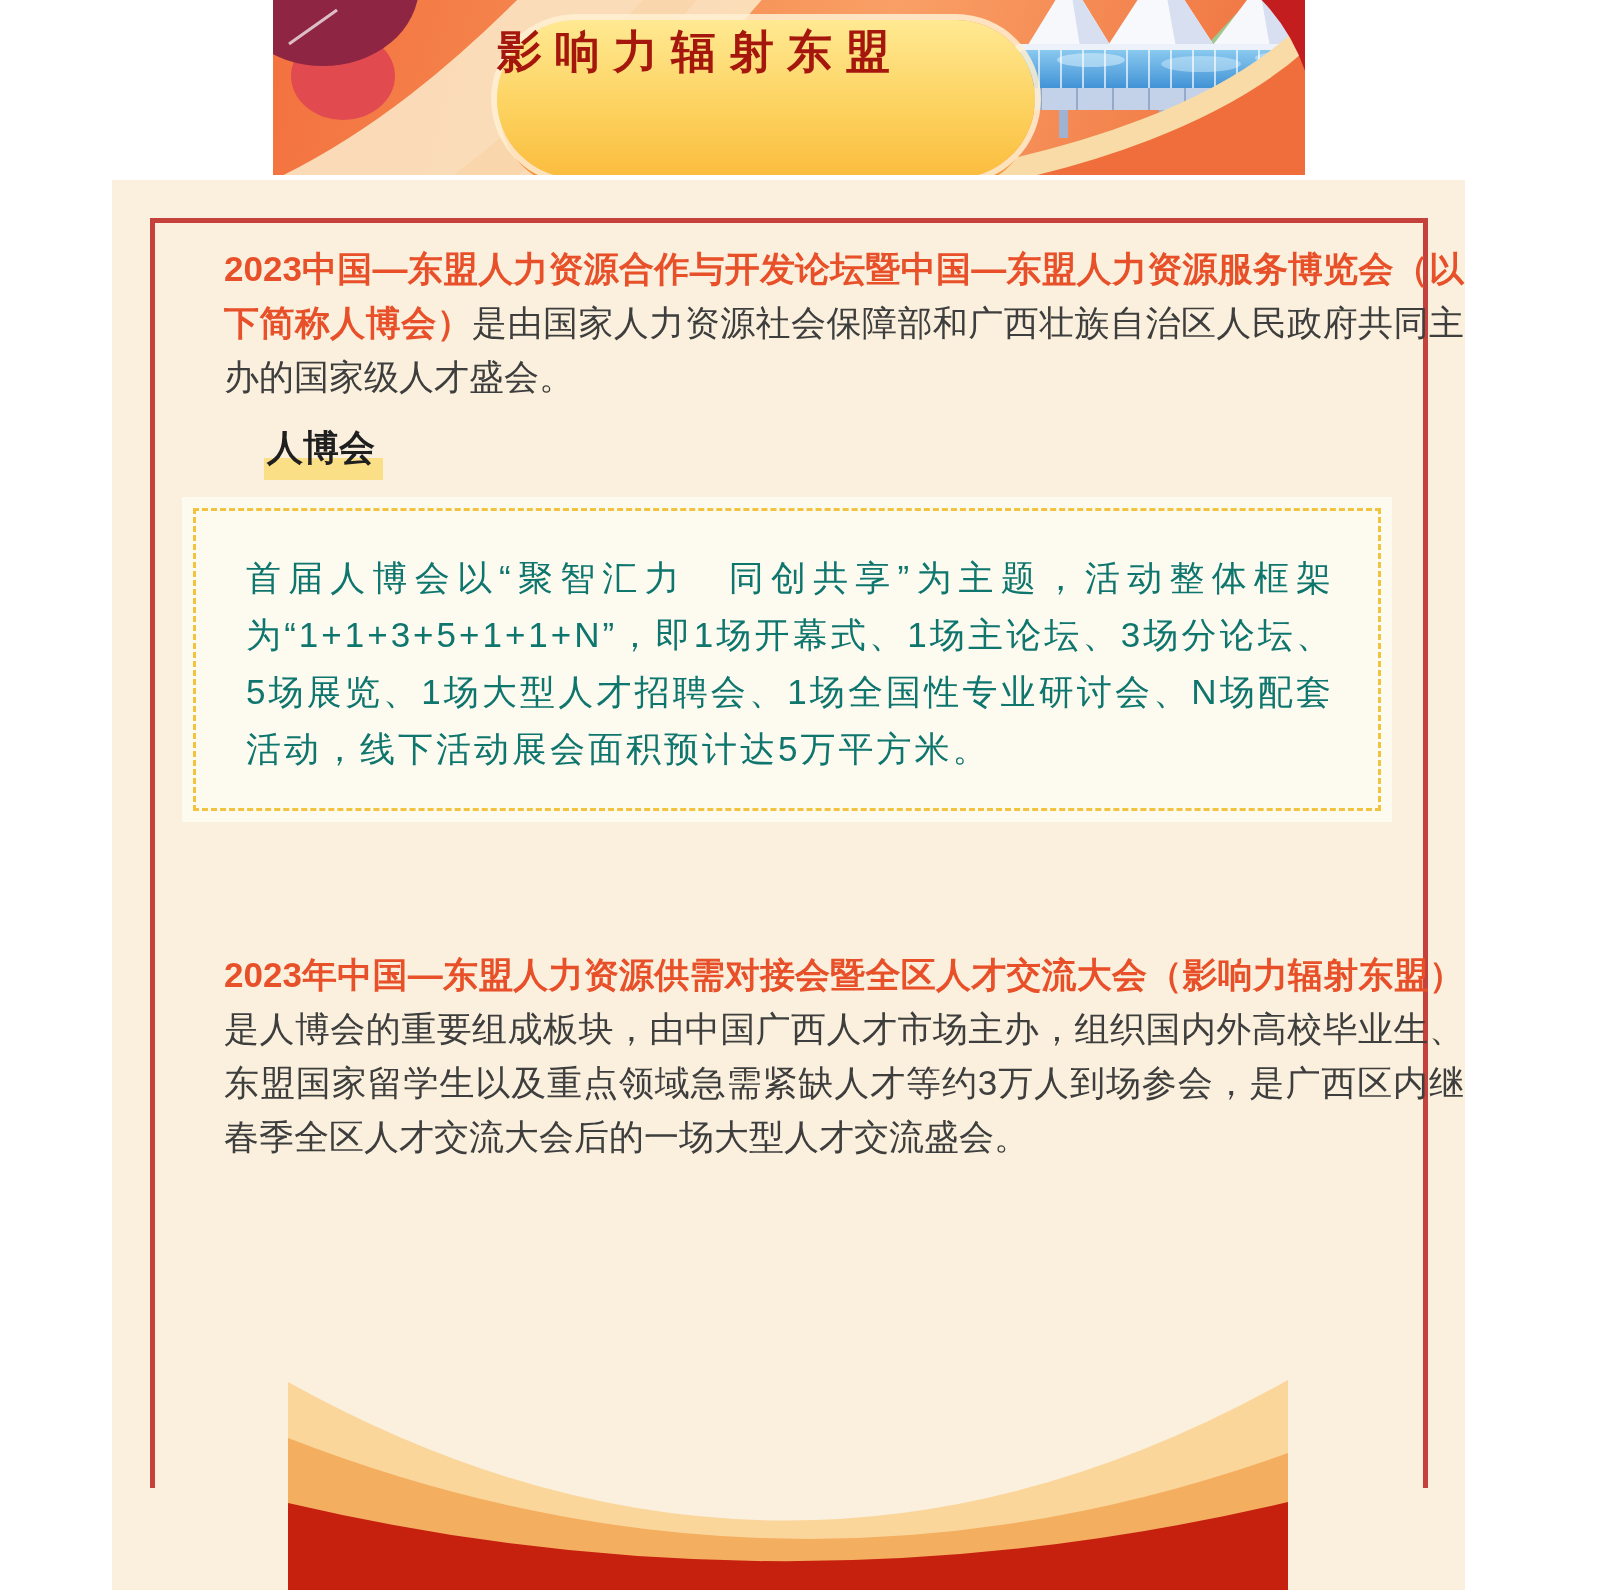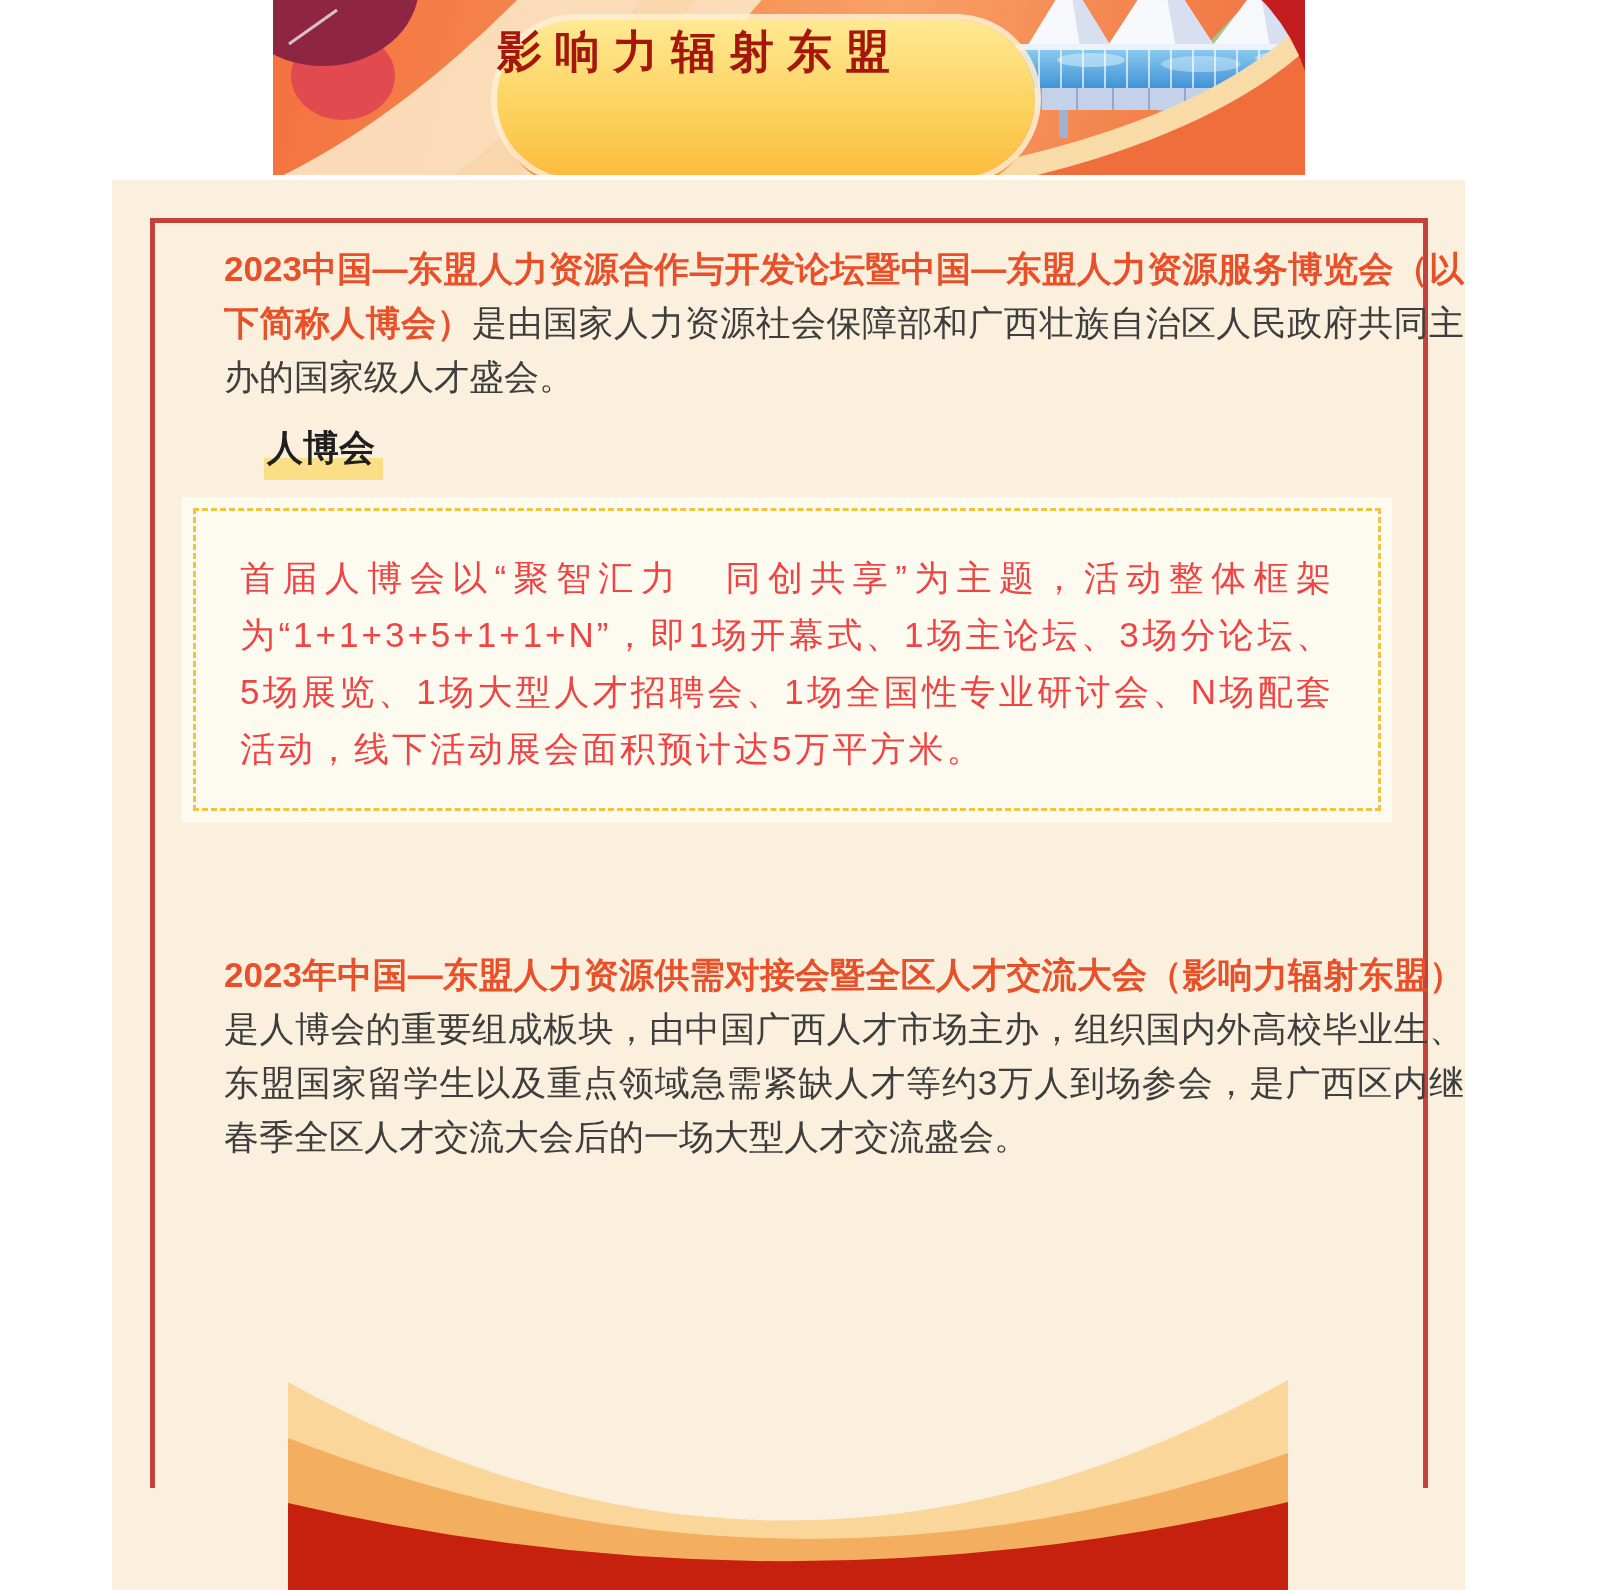--- a/index.html
+++ b/index.html
@@ -25,21 +25,21 @@
         color:#3E3E3E;text-align:justify;margin-left:42px;}
   .red{color:#E8502A;font-weight:700;}
   .p1{top:62px;}
   .section-label{position:absolute;left:152px;top:242px;font-size:36px;font-weight:700;color:#1F1F1F;
         background:linear-gradient(180deg,rgba(0,0,0,0) 62%,#FBDF87 62%);
         padding:0 8px 6px 3px;line-height:52px;}
   .infobox{position:absolute;left:70px;top:317px;width:1210px;height:325px;background:#FDFAF0;
         box-sizing:border-box;padding:11px;}
   .infobox-border{width:100%;height:100%;border:3px dashed #F1C33F;box-sizing:border-box;
         padding:38px 44px 0 44px;}
-  .infobox-text{font-size:35px;line-height:57px;letter-spacing:3px;color:#ef4444;text-align:justify;}
+  .infobox-text{font-size:35px;line-height:57px;letter-spacing:3px;color:#0f766e;text-align:justify;margin-left:6px;}
   .p2{top:768px;}
   .p3{top:1028px;}
   .footer-wave{position:absolute;left:176px;top:1200px;width:1000px;height:210px;}
 </style>
 </head>
 <body>
 
 <div class="page">
 
   <div class="banner">

